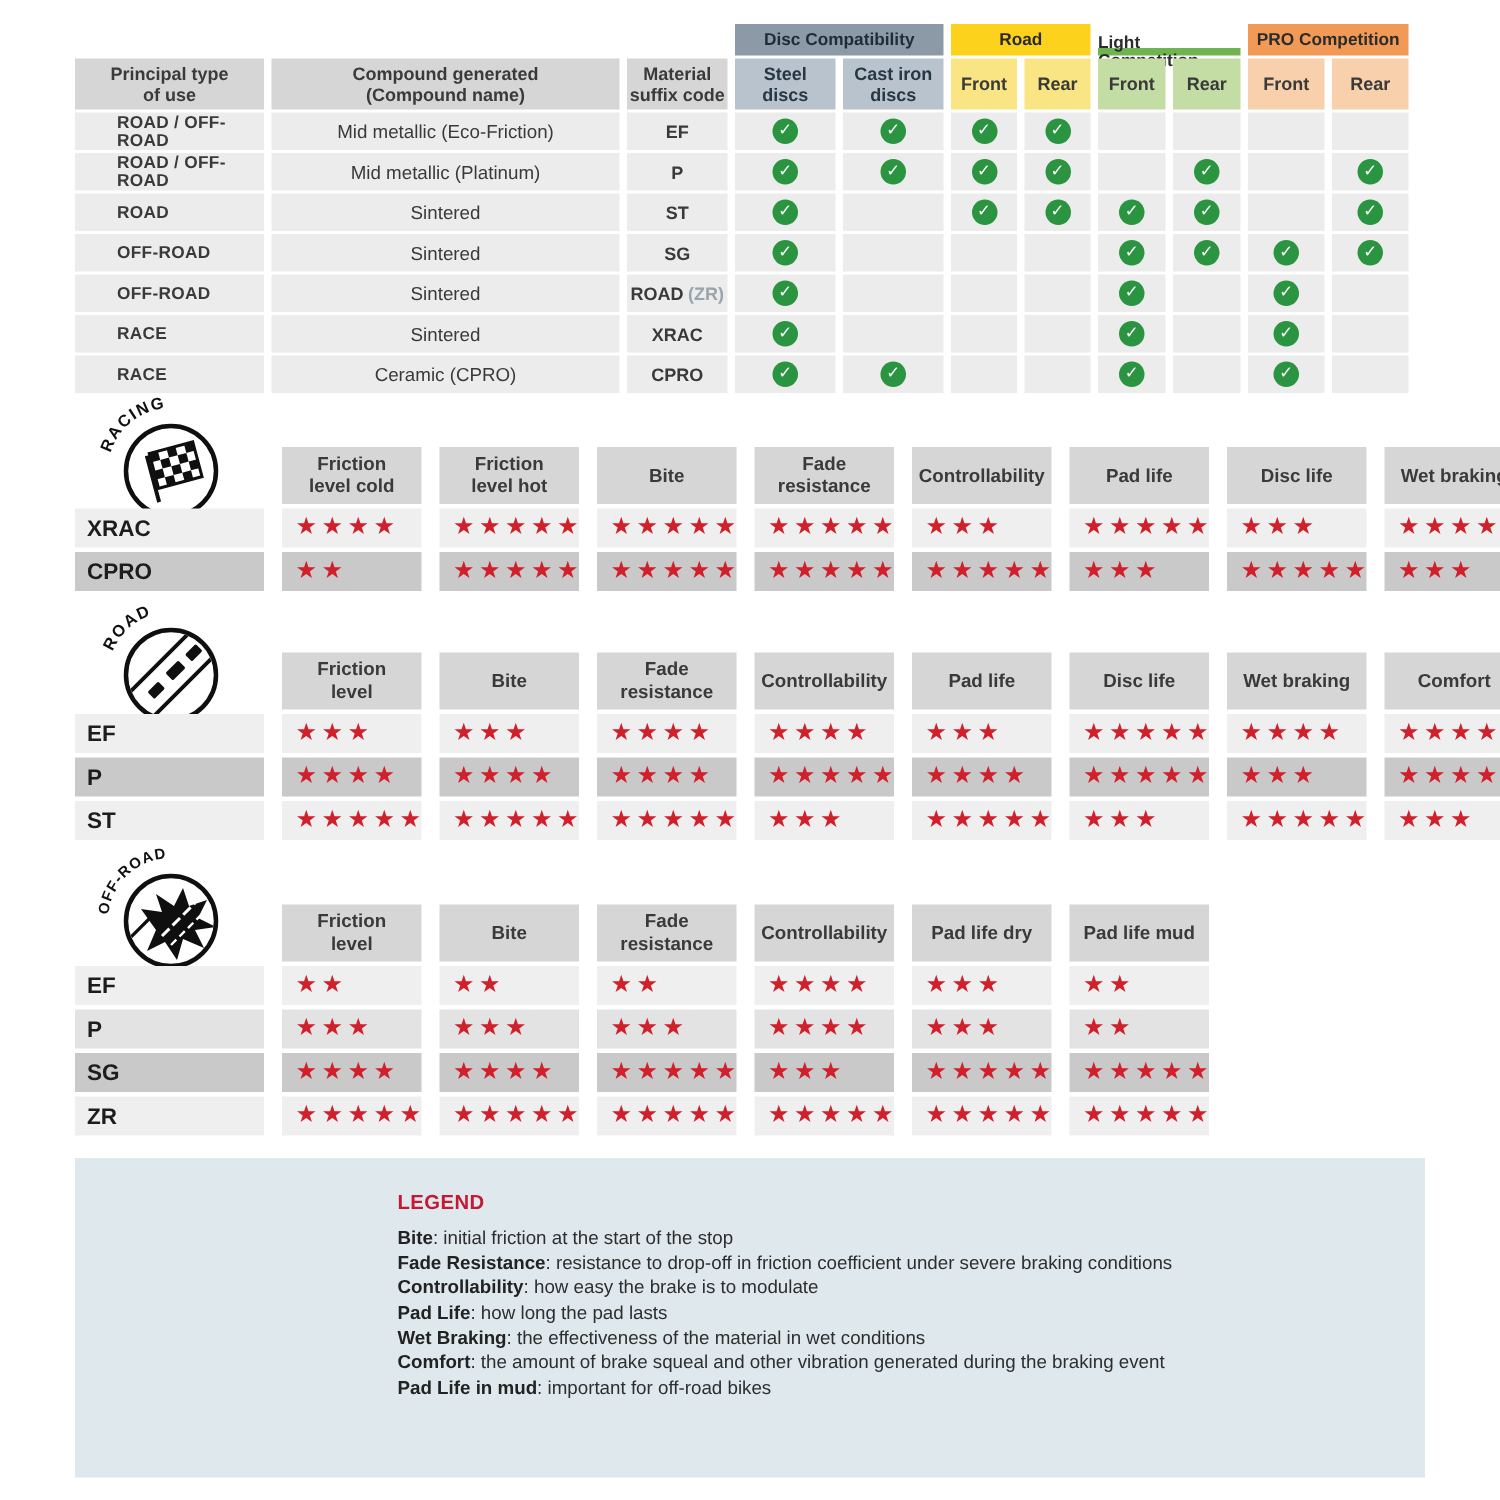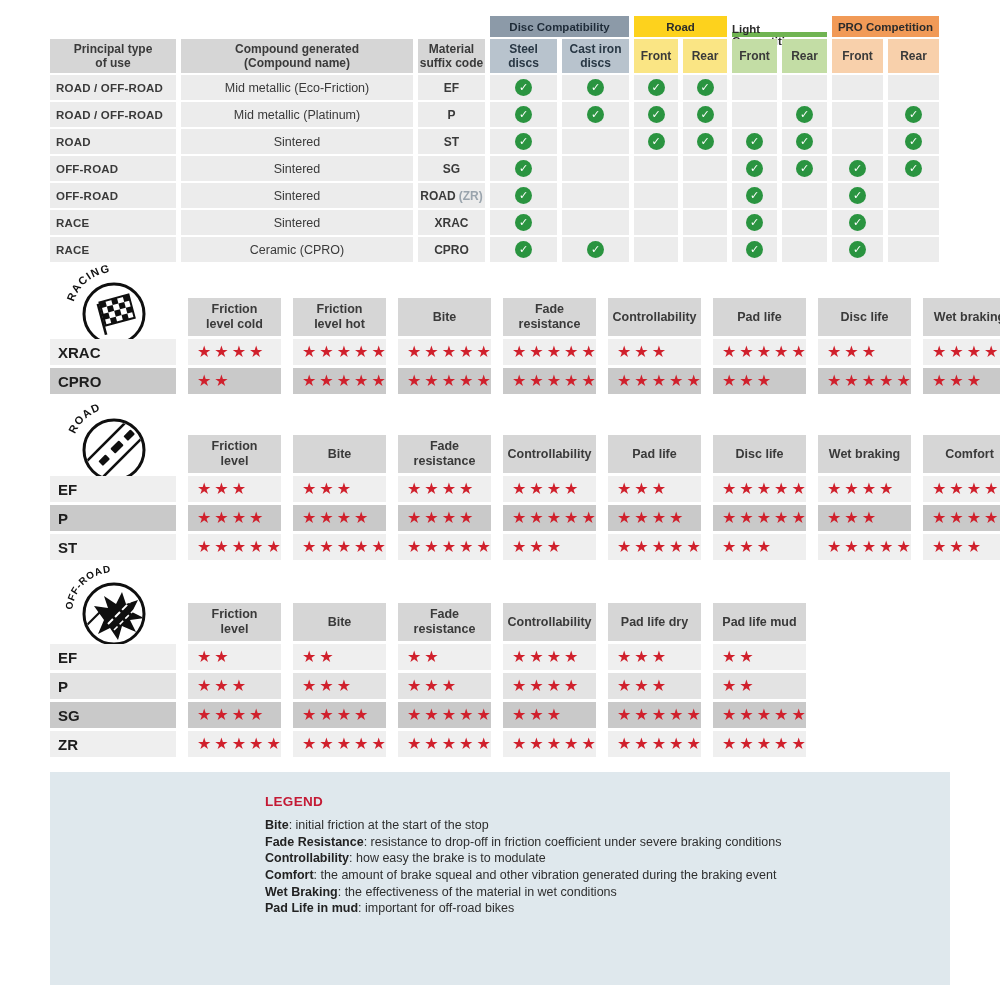--- a/index.html
+++ b/index.html
@@ -24,21 +24,21 @@
   .grp-pro{background:var(--pro_group)}
   .hdr{
     background:var(--header_gray);display:flex;align-items:center;justify-content:center;
     text-align:center;font-weight:bold;white-space:pre-line;line-height:1.18;color:#3a3a3a;
   }
   .hdr-disc{background:var(--disc_sub);color:#283744}
   .hdr-road{background:var(--road_sub)}
   .hdr-light{background:var(--light_sub)}
   .hdr-pro{background:var(--pro_sub)}
   .cell{background:var(--cell_gray);display:flex;align-items:center;font-size:12px}
-  .use{padding-left:6px;font-weight:600;font-size:11.5px;letter-spacing:.2px}
+  .use{padding-left:28px;font-weight:600;font-size:11.5px;letter-spacing:.2px}
   .tech{justify-content:center;font-weight:500;font-size:12.5px}
   .suffix{justify-content:center;font-weight:600}
   .suffix-note{color:#9aa4ad;font-weight:600;margin-left:3px}
   .checkcell{justify-content:center}
   .check{
     width:17px;height:17px;border-radius:50%;background:var(--check);color:#fff;
     display:flex;align-items:center;justify-content:center;font-size:11px;font-weight:bold;line-height:1;
   }
 
   
@@ -547,20 +547,21 @@
       </div>
     </div>
 
   <div class="legend">
     <div class="legend-inner">
       <div class="legend-title">LEGEND</div>
       <div class="legend-items">
           <div class="legend-item"><span class="term">Bite</span><span>: initial friction at the start of the stop</span></div>
           <div class="legend-item"><span class="term">Fade Resistance</span><span>: resistance to drop-off in friction coefficient under severe braking conditions</span></div>
           <div class="legend-item"><span class="term">Controllability</span><span>: how easy the brake is to modulate</span></div>
+          <div class="legend-item"><span class="term">Pad Life</span><span>: how long the pad lasts</span></div>
+          <div class="legend-item"><span class="term">Wet Braking</span><span>: the effectiveness of the material in wet conditions</span></div>
           <div class="legend-item"><span class="term">Comfort</span><span>: the amount of brake squeal and other vibration generated during the braking event</span></div>
-          <div class="legend-item"><span class="term">Wet Braking</span><span>: the effectiveness of the material in wet conditions</span></div>
           <div class="legend-item"><span class="term">Pad Life in mud</span><span>: important for off-road bikes</span></div>
         </div>
     </div>
   </div>
 
 </div>
 
 </body></html>

